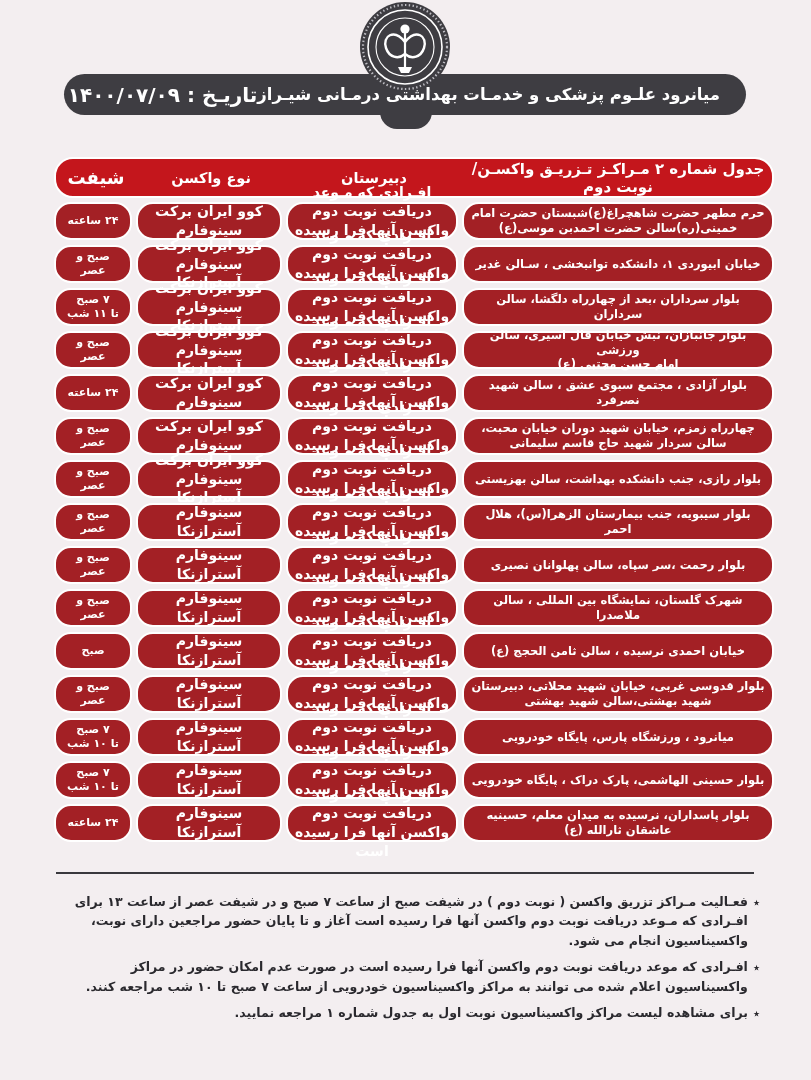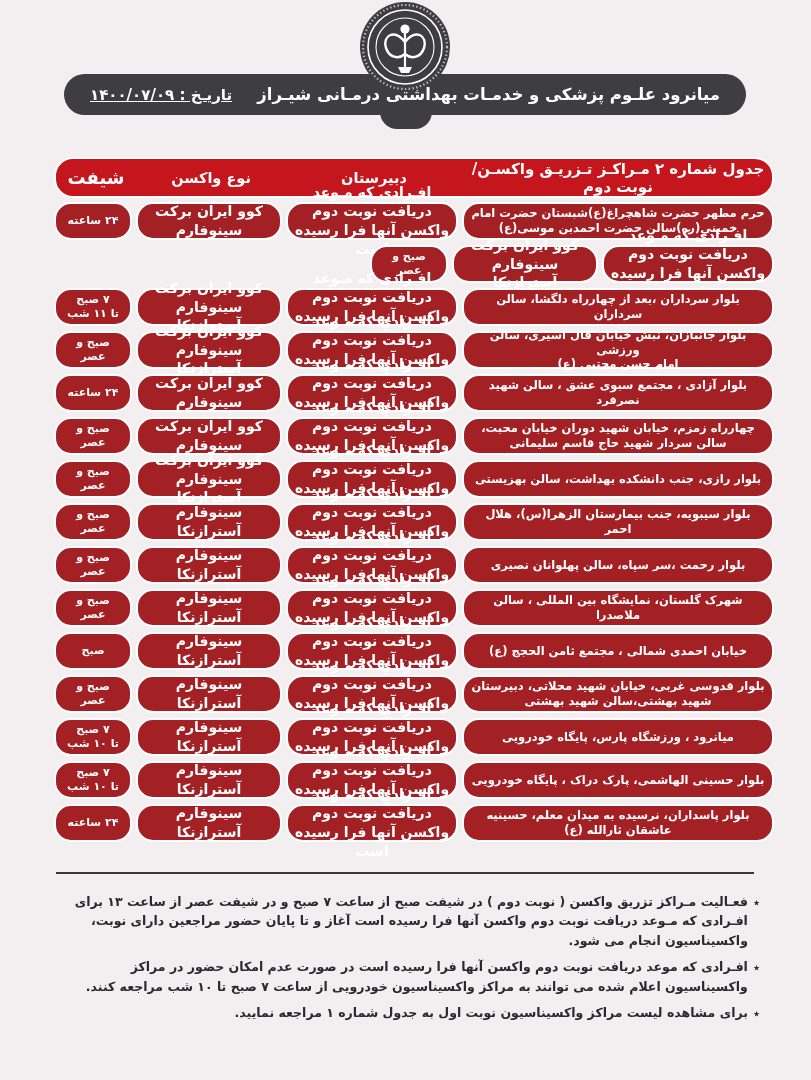--- a/index.html
+++ b/index.html
@@ -9,21 +9,21 @@
   }
   
   .logo{position:absolute; left:359px; top:1px; width:92px; height:92px; z-index:3;}
   .topbar{
     position:absolute; left:64px; top:74px; width:682px; height:41px;
     background:#3e3d42; border-radius:21px; z-index:2;
     display:flex; align-items:center; justify-content:space-between;
     padding:0 26px; box-sizing:border-box; color:#fff; font-weight:bold;
   }
   .org{font-size:16.5px; white-space:nowrap;}
-  .date{font-size:15px; white-space:nowrap;text-decoration:underline;}
+  .date{font-size:20px; white-space:nowrap;}
   .notch{
     position:absolute; left:380px; top:112px; width:52px; height:17px;
     background:#3e3d42; border-radius:0 0 26px 26px; z-index:1;
   }
   
   .table{position:absolute; left:54px; top:157px; width:720px;}
   .thead{
     display:flex; gap:4px; height:41px; margin-bottom:4px; align-items:center;
     background:#c4161c; border:2px solid #fff; border-radius:19px;
     box-sizing:border-box; color:#fff; font-weight:bold;
@@ -89,20 +89,21 @@
         <div class="row">
           <div class="cell loc">حرم مطهر حضرت شاهچراغ(ع)شبستان حضرت امام
 خمینی(ره)سالن حضرت احمدبن موسی(ع)</div>
           <div class="cell cl">افـرادی که مـوعد دریافت نوبت دوم
 واکسن آنها فرا رسیده است</div>
           <div class="cell vac">کوو ایران برکت
 سینوفارم</div>
           <div class="cell sh">۲۴ ساعته</div>
         </div>
         <div class="row">
+          <div class="cell loc">خیابان ابیوردی ۱، دانشکده توانبخشی ، سـالن غدیر</div>
           <div class="cell cl">افـرادی که مـوعد دریافت نوبت دوم
 واکسن آنها فرا رسیده است</div>
           <div class="cell vac">کوو ایران برکت
 سینوفارم  آسترازنکا</div>
           <div class="cell sh">صبح و عصر</div>
         </div>
         <div class="row">
           <div class="cell loc">بلوار سرداران ،بعد از چهارراه دلگشا، سالن سرداران</div>
           <div class="cell cl">افـرادی که مـوعد دریافت نوبت دوم
 واکسن آنها فرا رسیده است</div>
@@ -160,21 +161,21 @@
           <div class="cell sh">صبح و عصر</div>
         </div>
         <div class="row">
           <div class="cell loc">شهرک گلستان، نمایشگاه بین المللی ، سالن ملاصدرا</div>
           <div class="cell cl">افـرادی که مـوعد دریافت نوبت دوم
 واکسن آنها فرا رسیده است</div>
           <div class="cell vac">سینوفارم  آسترازنکا</div>
           <div class="cell sh">صبح و عصر</div>
         </div>
         <div class="row">
-          <div class="cell loc">خیابان احمدی شمالی ، مجتمع ثامن الحجج (ع)</div>
+          <div class="cell loc">خیابان احمدی نرسیده ، سالن ثامن الحجج (ع)</div>
           <div class="cell cl">افـرادی که مـوعد دریافت نوبت دوم
 واکسن آنها فرا رسیده است</div>
           <div class="cell vac">سینوفارم  آسترازنکا</div>
           <div class="cell sh">صبح</div>
         </div>
         <div class="row">
           <div class="cell loc">بلوار قدوسی غربی، خیابان شهید محلاتی، دبیرستان
 شهید بهشتی،سالن شهید بهشتی</div>
           <div class="cell cl">افـرادی که مـوعد دریافت نوبت دوم
 واکسن آنها فرا رسیده است</div>

